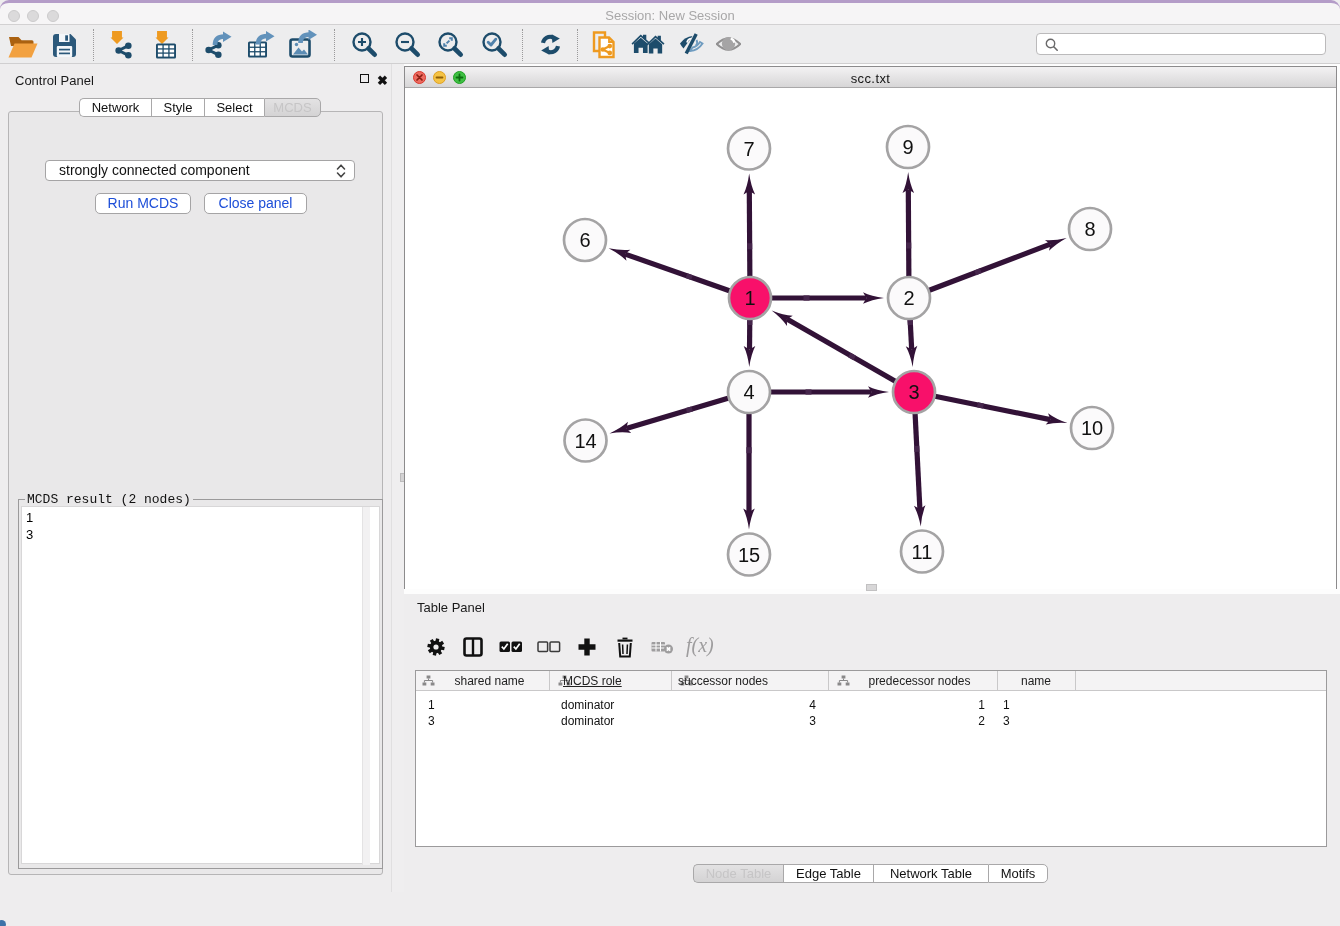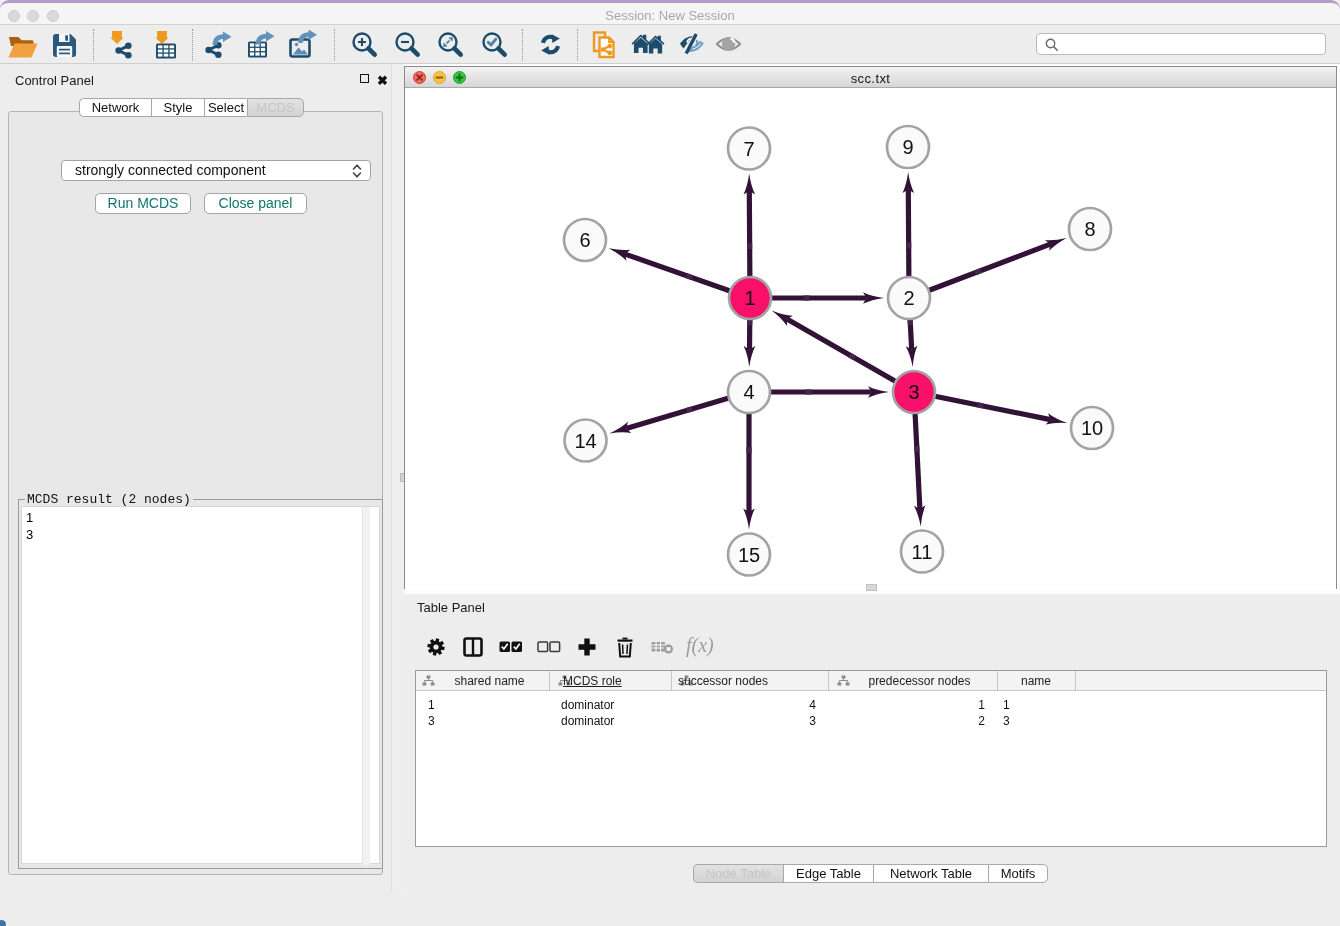--- a/index.html
+++ b/index.html
@@ -22,22 +22,22 @@
 #cp-title { position:absolute; left:15px; top:9px; font-size:13px; color:#1a1a1a; }
 .pan-float { position:absolute; width:9px; height:9px; border:1.5px solid #111; }
 .pan-close { position:absolute; font-size:13px; font-weight:bold; color:#111; line-height:1; }
 .tabs { position:absolute; display:flex; height:19px; z-index:5; }
 .tab { height:19px; font-size:13px; color:#111; background:#fff; border:1px solid #a9a8a9; border-right:none; text-align:center; line-height:18px; }
 .tab:first-child { border-radius:5px 0 0 5px; }
 .tab:last-child { border-radius:0 5px 5px 0; border-right:1px solid #a9a8a9; }
 .tab.sel { background:linear-gradient(#e3e2e3,#d4d3d4); color:#c6c5c6; }
 #cp-box { position:absolute; left:8px; top:47px; width:375px; height:764px; background:#e9e8e9; border:1px solid #b6b5b6; border-radius:3px; }
 #opt-label { position:absolute; left:0; top:27px; width:100%; text-align:center; font-size:14px; color:#111; }
-#opt-select { position:absolute; left:36px; top:48px; width:310px; height:21px; background:#fff; border:1px solid #a5a4a5; border-radius:4px; font-size:14px; color:#111; line-height:19px; padding-left:13px;margin-left:16px; }
-.btn { position:absolute; top:81px; height:21px; background:#fff; border:1px solid #a5a4a5; border-radius:5px; font-size:14px; color:#0f766e; text-align:center; line-height:19px; }
+#opt-select { position:absolute; left:36px; top:48px; width:310px; height:21px; background:#fff; border:1px solid #a5a4a5; border-radius:4px; font-size:14px; color:#111; line-height:19px; padding-left:13px; }
+.btn { position:absolute; top:81px; height:21px; background:#fff; border:1px solid #a5a4a5; border-radius:5px; font-size:14px; color:#1d4ed8; text-align:center; line-height:19px; }
 #mcds-group { position:absolute; left:9px; top:387px; width:365px; height:370px; border:1px solid #9b9a9b; }
 #mcds-label { position:absolute; left:6px; top:-8px; background:#e9e8e9; font-size:13px; color:#111; padding:0 2px;font-family:Liberation Mono, monospace; }
 #mcds-white { position:absolute; left:2px; top:6px; width:359px; height:358px; background:#fff; border:1px solid #d8d7d8; }
 #mcds-scroll { position:absolute; right:9px; top:0px; width:8px; height:358px; background:#f2f1f2; border-left:1px solid #e4e3e4; }
 
 
 #vsplit { position:absolute; left:391px; top:64px; width:13px; height:828px; background:#efeeef; border-left:1px solid #e0dfe0; }
 #vgrip { position:absolute; left:8px; top:409px; width:6px; height:9px; background:#d4d3d4; border:1px solid #bcbbbc; }
 
 
@@ -208,21 +208,21 @@
     </div>
   </div>
 
   <div id="cpanel">
     <div id="cp-title">Control Panel</div>
     <div class="pan-float" style="left:360px; top:10px;"></div>
     <div class="pan-close" style="left:377px; top:10px;">✖</div>
     <div class="tabs" style="left:79px; top:34px;">
       <div class="tab" style="width:72px;">Network</div>
       <div class="tab" style="width:53px;">Style</div>
-      <div class="tab" style="width:43px;">Select</div>
+      <div class="tab" style="width:60px;">Select</div>
       <div class="tab sel" style="width:57px;">MCDS</div>
     </div>
     <div id="cp-box">
       <div id="opt-select">strongly connected component
         <svg width="10" height="14" style="position:absolute; right:8px; top:3px;" viewBox="0 0 10 14">
             <path d="M1.5 5 L5 1.2 L8.5 5" fill="none" stroke="#444" stroke-width="1.6" stroke-linecap="round" stroke-linejoin="round"></path>
             <path d="M1.5 9 L5 12.8 L8.5 9" fill="none" stroke="#444" stroke-width="1.6" stroke-linecap="round" stroke-linejoin="round"></path>
           </svg>
       </div>
       <div class="btn" style="left:86px; width:96px;">Run MCDS</div>

